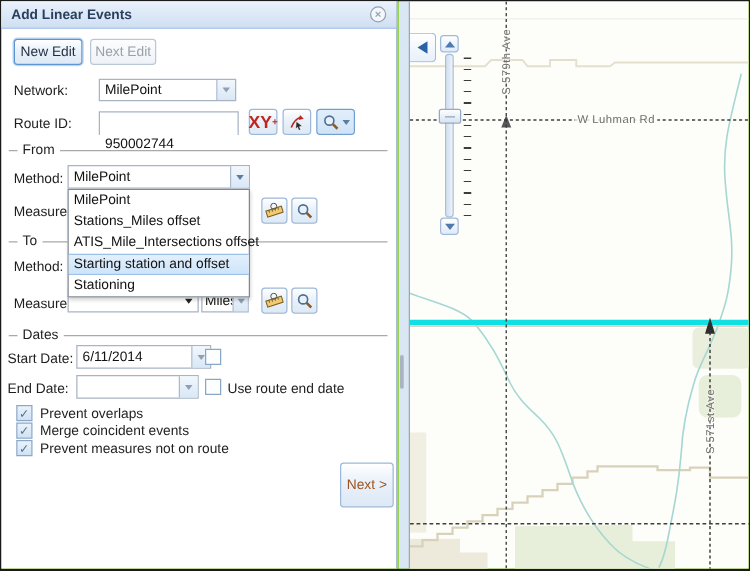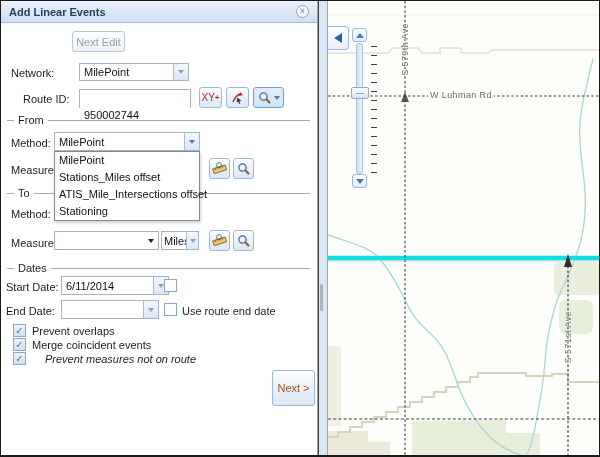--- a/index.html
+++ b/index.html
@@ -1,17 +1,17 @@
 <!DOCTYPE html>
 <html><head>
 <meta charset="utf-8">
 <style>
   * { margin:0; padding:0; box-sizing:border-box; }
   body { background:#888; font-family:"Liberation Sans", sans-serif; }
-  .screen{ position:relative; width:600px; height:457px; background:#404040;
+  .screen{ position:relative; width:600px; height:457px; background:#84cc16;
     border:1px solid #1a1a1a; border-bottom-width:2px; overflow:hidden;
     font-size:11px; color:#222; }
 
   
   .panel{ position:absolute; left:0; top:0; width:317px; height:100%;
     background:#fff; border-right:1px solid #8ea6c0; }
   .panel-header{ height:22px; background:linear-gradient(#eaf1fb,#cfe0f2);
     border-bottom:1px solid #99bbe8; display:flex; align-items:center;
     padding:0 8px; font-weight:bold; color:#2a3f5f; font-size:11px; }
   .close-btn{ margin-left:auto; width:13px; height:13px; border:1px solid #93a1b3;
@@ -55,36 +55,36 @@
     border:1px solid #808a96; z-index:30; box-shadow:1px 2px 3px rgba(0,0,0,.18); }
   .droplist .item{ height:17px; line-height:17px; padding:0 4px; color:#111;
     white-space:nowrap; cursor:pointer; }
   .droplist .item.selected{ background:linear-gradient(#e3f0fd,#cde4fa);
     border-top:1px solid #9dc0e6; border-bottom:1px solid #9dc0e6; height:17px; line-height:15px; }
 
   .cb{ width:13px; height:13px; border:1px solid #8aa7c6; background:#fdfefe; cursor:pointer;
     display:flex; align-items:center; justify-content:center; font-size:10px; color:#5d6f82; }
   .cb.checked{ background:linear-gradient(#eaf3fc,#cfe2f5); }
 
-  .xy-glyph{ color:#c0251f; font-weight:normal; font-size:10px; line-height:9px; }
+  .xy-glyph{ color:#c0251f; font-weight:bold; font-size:14px; line-height:9px; }
   .xy-plus{ color:#c0251f; font-weight:bold; font-size:8px; vertical-align:sub; }
 
   
   .splitter{ position:absolute; left:318px; top:0; width:9px; height:100%;
     background:#d9e6f3; border-right:1px solid #9aa8b8; }
   .splitter .thumb{ position:absolute; left:1px; top:283px; width:3px; height:27px;
     background:#a9b4c0; border-radius:2px; }
 
   
   .map{ position:absolute; left:327px; top:0; right:0; bottom:0;
     background:#fdfdfa; overflow:hidden; cursor:default; }
   .map svg{ position:absolute; left:0; top:0; }
   .map-label{ position:absolute; color:#6e6e66; font-size:9px; letter-spacing:.4px;
     text-shadow:0 0 2px #fff,0 0 2px #fff,0 0 2px #fff; white-space:nowrap; }
-  .map-label.h{ background:rgba(253,253,250,.75); padding:0 2px; }
+  .map-label.h{ background:rgba(253,253,250,.75); padding:0 2px;margin-left:32px; }
   .vlabel{ position:absolute; display:flex; align-items:center; justify-content:center; }
   .vlabel span{ writing-mode:vertical-rl; transform:rotate(180deg); color:#6e6e66;
     font-size:9px; letter-spacing:.4px; white-space:nowrap;
     text-shadow:0 0 2px #fff,0 0 2px #fff; }
 
   .collapse-tab{ position:absolute; left:0; top:25px; width:21px; height:24px;
     background:linear-gradient(#ffffff,#e8f0fa); border:1px solid #99bbe8;
     border-left:none; border-radius:0 4px 4px 0; display:flex; align-items:center;
     justify-content:center; cursor:pointer; }
   .tri-left{ width:0; height:0; border-top:5px solid transparent;
@@ -108,33 +108,36 @@
 <body>
 
 <div class="screen">
 
   <aside class="panel">
     <header class="panel-header">
       <span>Add Linear Events</span>
       <span class="close-btn">×</span>
     </header>
 
+    <div class="btn primary abs" style="left:10px;top:30px;width:55px;height:21px;">
+      <span>New Edit</span>
+    </div>
     <div class="btn disabled abs" style="left:71px;top:30px;width:53px;height:21px;">
       <span>Next Edit</span>
     </div>
 
     <div class="label abs" style="left:10px;top:66px;">Network:</div>
     <div class="combo abs" style="left:78px;top:62px;width:110px;height:18px;">
       <span class="combo-text">MilePoint</span>
       <span class="trigger gray">
           <i class="caret"></i>
         </span>
     </div>
 
-    <div class="label abs" style="left:10px;top:92px;margin-left:12px;">Route ID:</div>
+    <div class="label abs" style="left:10px;top:92px;">Route ID:</div>
     <div class="field abs" style="left:78px;top:88px;width:112px;height:19px;">
       <input value="950002744" style="">
     </div>
     <div class="btn tool-btn abs" style="left:198px;top:86px;width:23px;height:21px;">
       <span class="xy-glyph">XY</span>
         <span class="xy-plus">+</span>
     </div>
     <div class="btn tool-btn abs" style="left:225px;top:86px;width:23px;height:21px;">
       <svg width="14" height="13">
         <path d="M2,11 C4,6 6,4 9,3" fill="none" stroke="#c0251f" stroke-width="1.4"></path>
@@ -211,20 +214,21 @@
       <svg width="13" height="13">
         <circle cx="5.5" cy="5.5" r="3.6" fill="#e8f1fa" stroke="#4d6f93" stroke-width="1.3"></circle>
         <line x1="8.3" y1="8.3" x2="12" y2="12" stroke="#8a5a28" stroke-width="2"></line>
       </svg>
     </div>
 
     <div class="droplist abs">
       <div class="item">MilePoint</div>
       <div class="item">Stations_Miles offset</div>
       <div class="item">ATIS_Mile_Intersections offset</div>
+      <div class="item selected">Starting station and offset</div>
       <div class="item">Stationing</div>
     </div>
 
     <div class="legend-row abs" style="top:261px;">
       <i class="ln short"></i>
         <span>Dates</span>
         <i class="ln long"></i>
     </div>
     <div class="label abs" style="left:5px;top:280px;">Start Date:</div>
     <div class="combo abs" style="left:60px;top:275px;width:108px;height:19px;">
@@ -249,21 +253,21 @@
       <span>✓</span>
       </div>
     <div class="label abs" style="left:31px;top:324px;">Prevent overlaps</div>
     <div class="cb checked abs" style="left:12px;top:337px;">
       <span>✓</span>
       </div>
     <div class="label abs" style="left:31px;top:338px;">Merge coincident events</div>
     <div class="cb checked abs" style="left:12px;top:351px;">
       <span>✓</span>
       </div>
-    <div class="label abs" style="left:44px;top:352px;font-style:italic;">Prevent measures not on route</div>
+    <div class="label abs" style="left:31px;top:352px;">Prevent measures not on route</div>
 
     <div class="btn abs" style="left:271px;top:369px;width:43px;height:36px;color:#a0531f;">
       <span>Next &gt;</span>
     </div>
   </aside>
 
   <div class="splitter">
     <div class="thumb"></div>
   </div>
 

